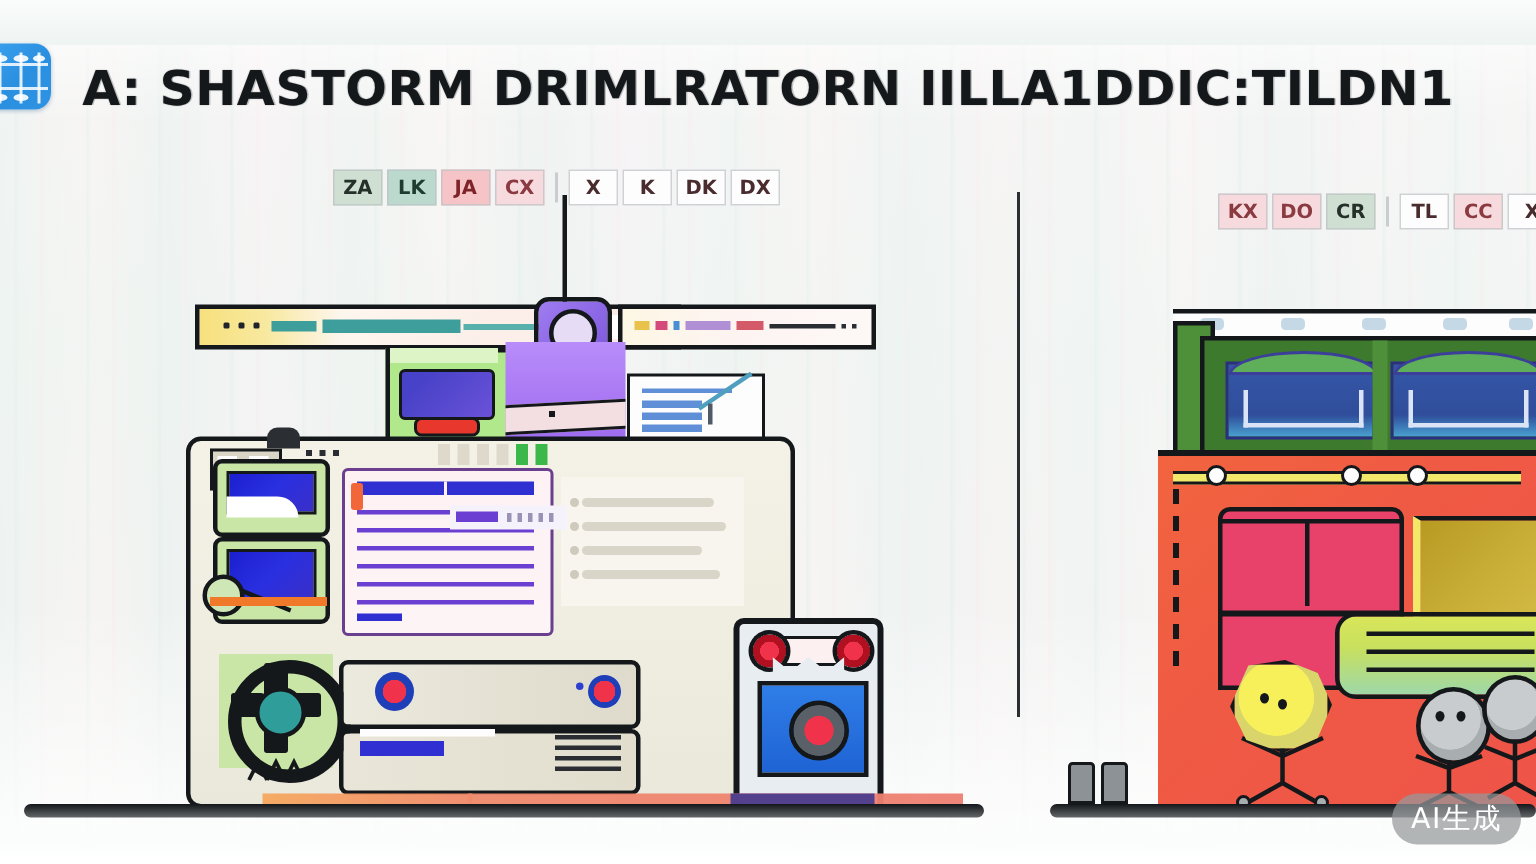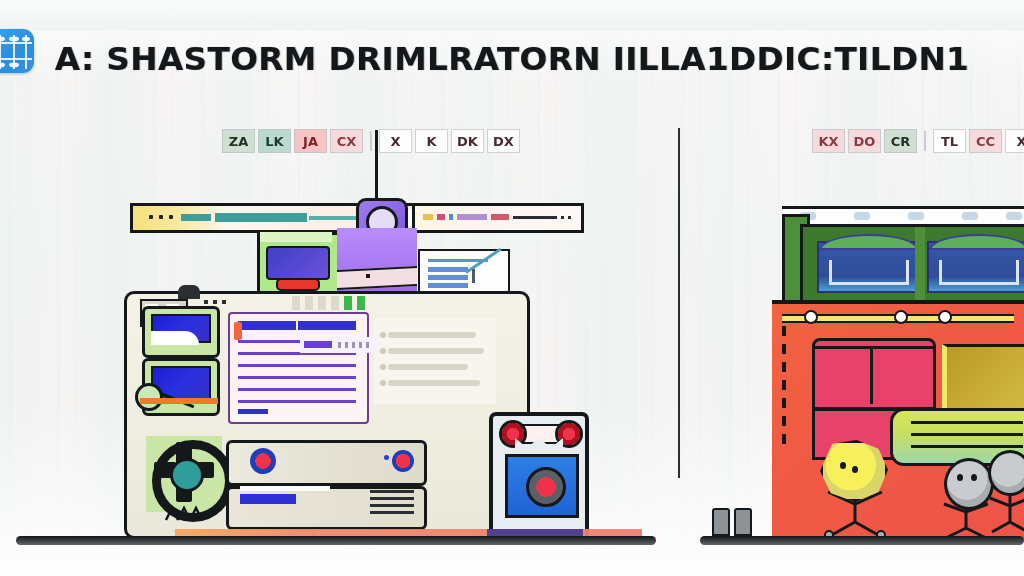--- a/index.html
+++ b/index.html
@@ -99,21 +99,21 @@
   }
 
   
   .toolbar {
     position: absolute;
     display: flex;
     align-items: center;
     gap: 3px;
     height: 24px;
   }
-  #toolbar-left { left: 222px; top: 129px; }
+  #toolbar-left { left: 222px; top: 113px; }
   #toolbar-right { left: 812px; top: 129px; }
 
   .tool-cell {
     width: 31px; height: 22px;
     border: 1px solid rgba(190,195,198,0.75);
     background: rgba(255,255,255,0.88);
     display: flex;
     align-items: center;
     justify-content: center;
     font-family: "DejaVu Sans", sans-serif;
@@ -819,14 +819,15 @@
   <div class="bollard" style="left:734px;top:508px"></div>
 
   <div class="shape ground-tint-a"></div>
   <div class="shape ground-tint-b"></div>
   <div class="shape ground-tint-c"></div>
   <div class="ground-left"></div>
   <div class="ground-right"></div>
 
   <div class="bg-bottomfade"></div>
 
+  <div class="watermark">AI生成</div>
 
 </div>
 
 </body></html>

